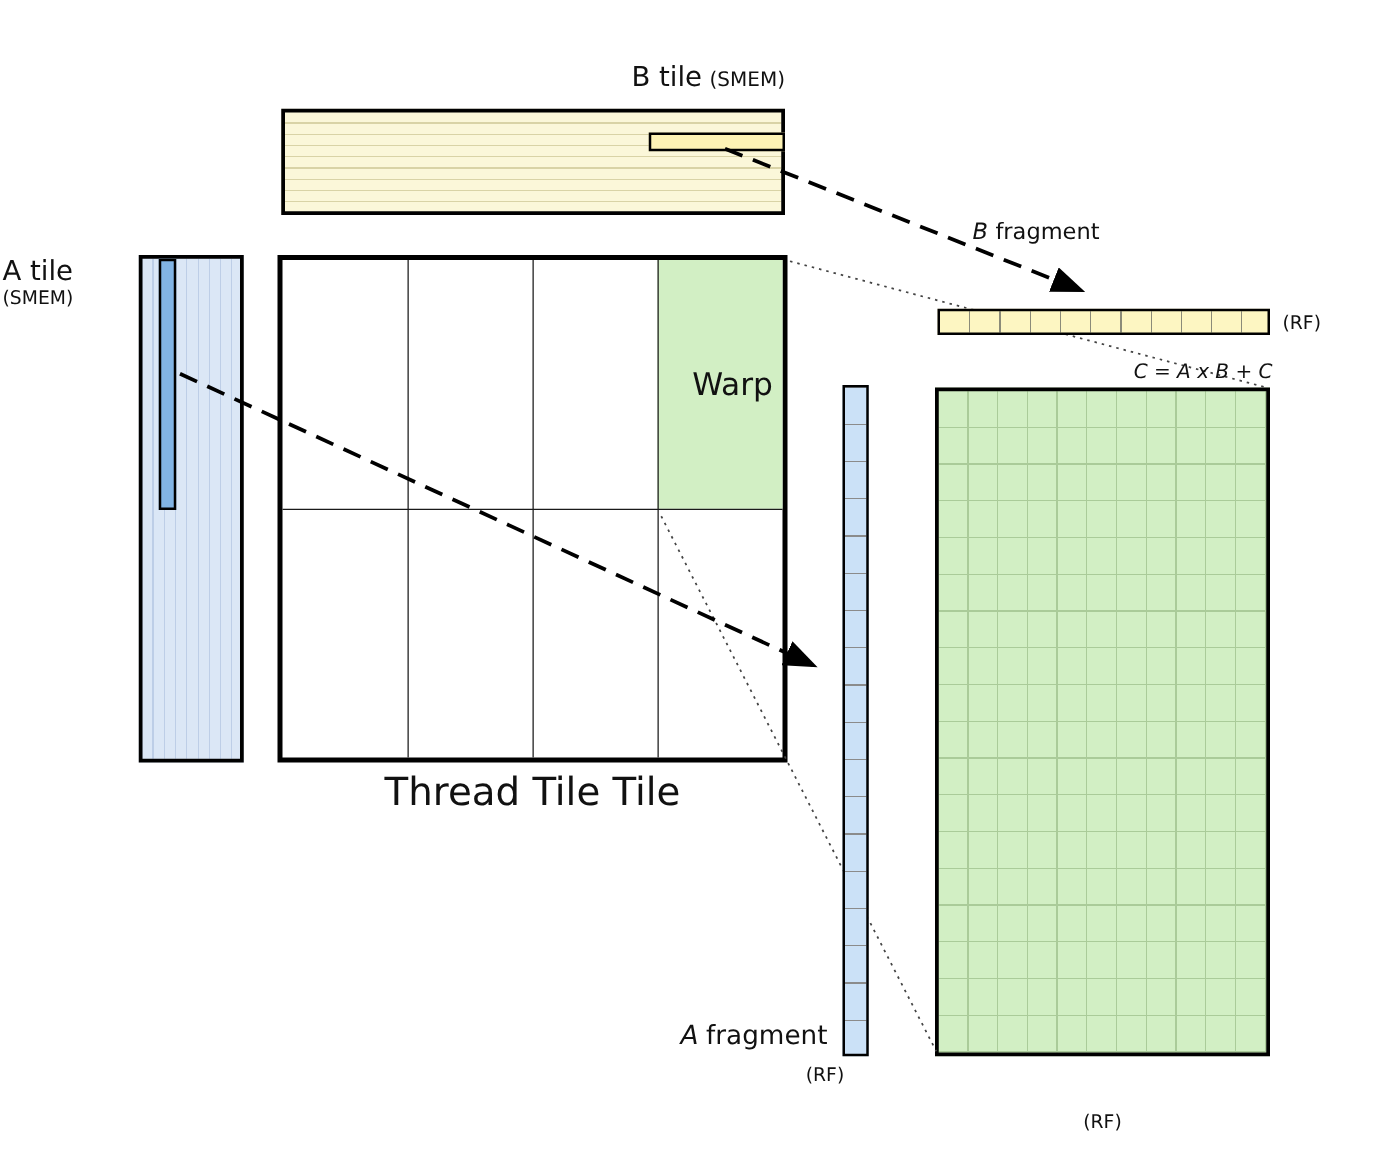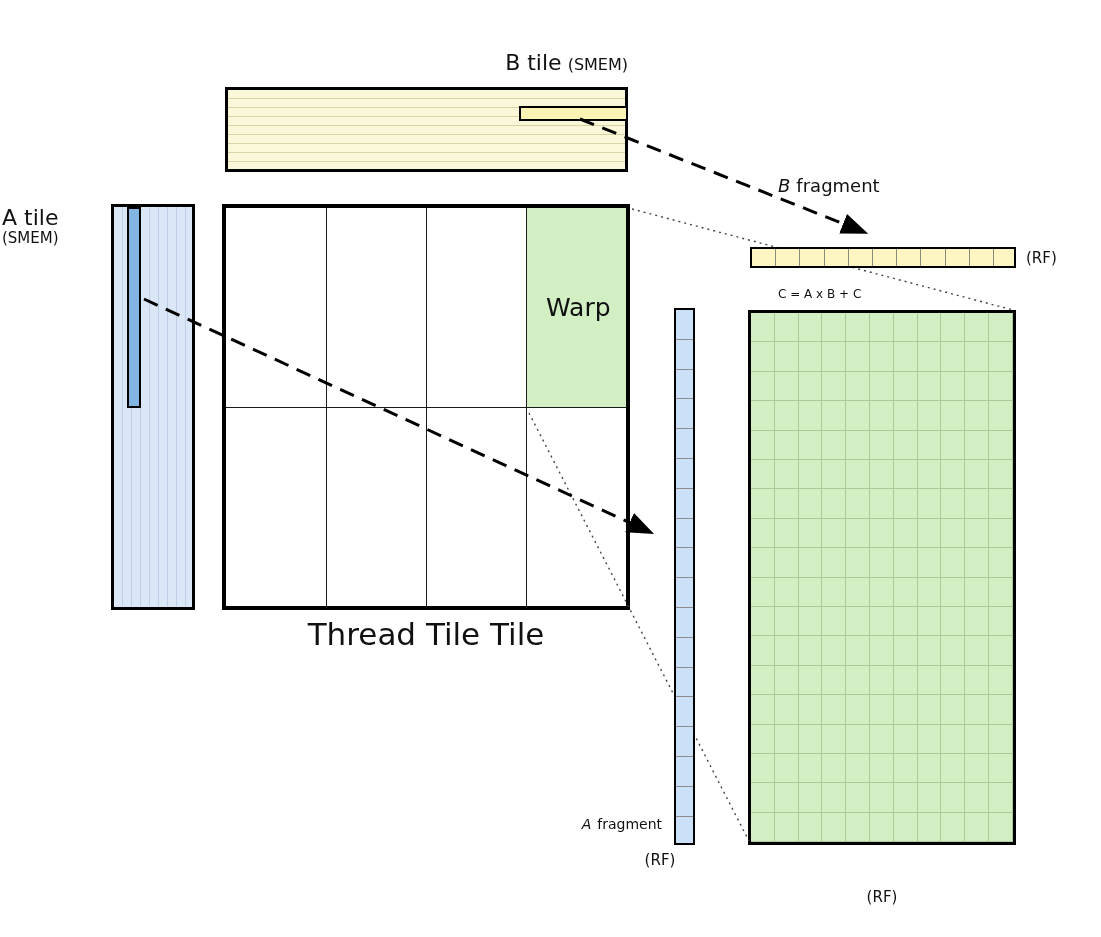--- a/index.html
+++ b/index.html
@@ -17,21 +17,21 @@
     background-image:repeating-linear-gradient(to bottom,transparent 0,transparent 8px,#d9d3a6 8px,#d9d3a6 9px);}
   .b-tile-highlight{left:519px;top:106px;width:109px;height:15px;background:#fdf3b5;border:2px solid #000;}
 
   .a-tile{left:111px;top:204px;width:84px;height:406px;border:3px solid #000;
     background-color:#dbe7f6;
     background-image:repeating-linear-gradient(to right,transparent 0,transparent 8px,#bdcee7 8px,#bdcee7 9px);}
   .a-tile-highlight{left:127px;top:207px;width:14px;height:201px;background:#82b4e4;border:2px solid #000;}
 
   .tbt{left:222px;top:204px;width:408px;height:406px;border:4px solid #000;background:#fff;}
   .tbt .warp-cell{position:absolute;right:0;top:0;width:25%;height:50%;background:#d2efc4;
-    display:flex;align-items:center;justify-content:flex-start;font-size:25px;padding-left:20px;}
+    display:flex;align-items:center;justify-content:center;font-size:25px;padding-left:20px;}
   .tbt .vline{position:absolute;top:0;bottom:0;width:1px;background:#1a1a1a}
   .tbt .v1{left:25%}.tbt .v2{left:50%}.tbt .v3{left:75%}
   .tbt .hline{position:absolute;left:0;right:0;top:50%;height:1px;background:#1a1a1a}
 
   .warp-tile{left:748px;top:310px;width:268px;height:535px;border:3px solid #000;
     background-color:#d2efc4;
     background-image:
       repeating-linear-gradient(to right,transparent 0,transparent 22.8px,#aacb99 22.8px,#aacb99 23.8px),
       repeating-linear-gradient(to bottom,transparent 0,transparent 28.4px,#aacb99 28.4px,#aacb99 29.4px);}
 
@@ -47,24 +47,24 @@
   .lbl{position:absolute;white-space:nowrap}
   .b-tile-label{left:225px;top:50px;width:403px;text-align:right;font-size:22px}
   .a-tile-label{left:2px;top:205px;width:94px;text-align:left;font-size:22px;line-height:1.15}
   .small{font-size:16px}
   .smaller{font-size:15px}
   .gap-l{margin-left:6px}
   .tbt-label{left:222px;top:616px;width:408px;text-align:center;font-size:31px}
   .warp-tile-label{left:748px;top:853px;width:268px;text-align:center;font-size:27px}
   .warp-tile-rf{left:748px;top:888px;width:268px;text-align:center;font-size:15px}
   .b-frag-label{left:778px;top:175px;font-size:18px}
-  .a-frag-label{left:536px;top:816px;width:126px;text-align:right;font-size:14px}
+  .a-frag-label{left:536px;top:816px;width:126px;text-align:right;font-size:21px}
   .rf-b{left:1026px;top:249px;font-size:15px}
   .rf-a{left:630px;top:851px;width:60px;text-align:center;font-size:15px}
-  .equation{left:778px;top:287px;width:240px;text-align:left;font-size:12px;}
+  .equation{left:778px;top:287px;width:240px;text-align:right;font-size:16px;font-style:italic}
   .ital{font-style:italic}
 
   
   .dotted{stroke:#444;stroke-width:1.4;stroke-dasharray:2 4;fill:none}
   .dashed{stroke:#000;stroke-width:3;stroke-dasharray:15 9;fill:none}
 </style>
 </head>
 <body>
 
 <div class="canvas">

